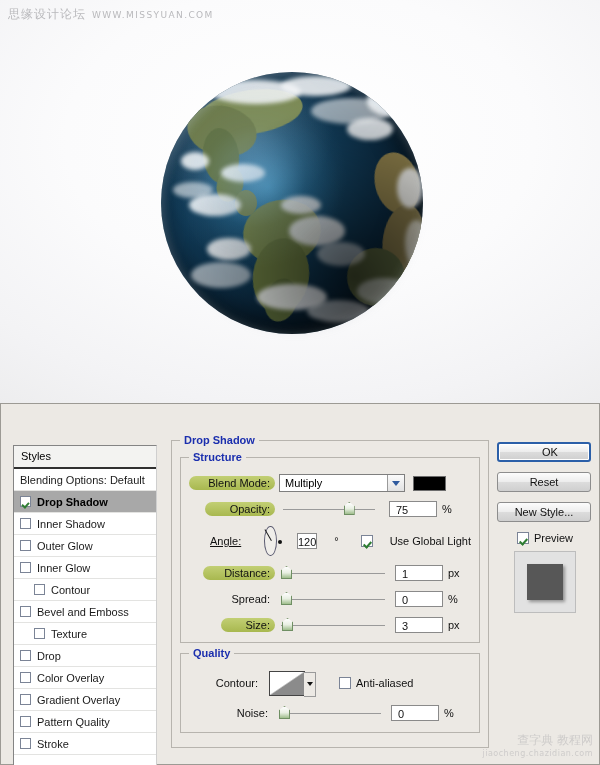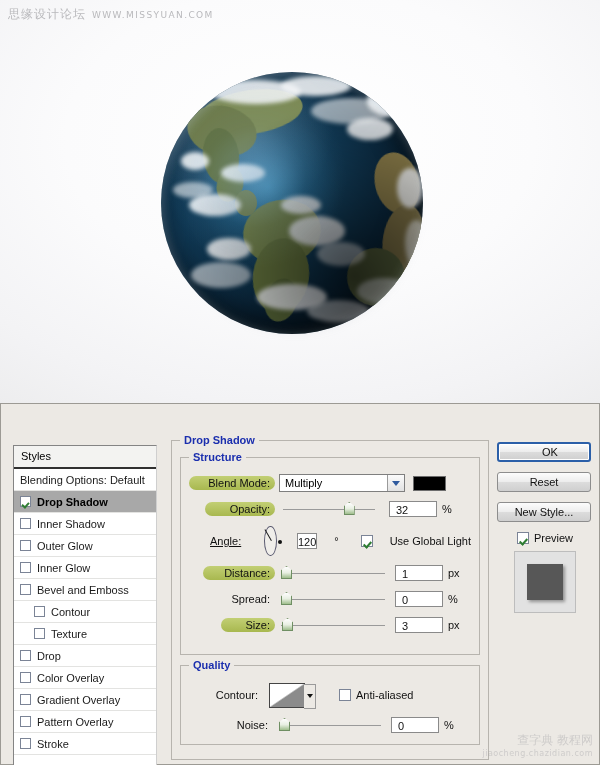--- a/index.html
+++ b/index.html
@@ -276,47 +276,47 @@
         <span class="style-label">Inner Shadow</span>
       </div>
       <div class="style-row">
         <span class="cbox"></span>
         <span class="style-label">Outer Glow</span>
       </div>
       <div class="style-row">
         <span class="cbox"></span>
         <span class="style-label">Inner Glow</span>
       </div>
+      <div class="style-row indent">
+        <span class="cbox"></span>
+        <span class="style-label">Contour</span>
+      </div>
       <div class="style-row">
         <span class="cbox"></span>
         <span class="style-label">Bevel and Emboss</span>
       </div>
       <div class="style-row indent">
         <span class="cbox"></span>
-        <span class="style-label">Contour</span>
-      </div>
-      <div class="style-row indent">
-        <span class="cbox"></span>
         <span class="style-label">Texture</span>
       </div>
       <div class="style-row">
         <span class="cbox"></span>
         <span class="style-label">Drop</span>
       </div>
       <div class="style-row">
         <span class="cbox"></span>
         <span class="style-label">Color Overlay</span>
       </div>
       <div class="style-row">
         <span class="cbox"></span>
         <span class="style-label">Gradient Overlay</span>
       </div>
       <div class="style-row">
         <span class="cbox"></span>
-        <span class="style-label">Pattern Overlay</span>
+        <span class="style-label">Pattern Quality</span>
       </div>
       <div class="style-row">
         <span class="cbox"></span>
         <span class="style-label">Stroke</span>
       </div>
     </div>
 
     <div id="center">
       <div class="grp" id="grp-dropshadow">
         <div class="grp-title">Drop Shadow</div>
@@ -334,21 +334,21 @@
             </div>
             <div class="swatch"></div>
           </div>
 
           <div class="row">
             <div class="lbl hl" style="width:60px;margin-left:16px;">Opacity:</div>
             <div class="slider" style="width:92px;margin-left:8px;">
               <div class="track"></div>
                 <div class="thumb" style="left:66%;"></div>
             </div>
-            <div class="num" style="margin-left:14px;">32</div>
+            <div class="num" style="margin-left:14px;">75</div>
             <span class="unit">%</span>
           </div>
 
           <div class="row" style="height:34px;gap:12px;">
             <div class="lbl" style="width:54px;margin-left:16px;"><u>Angle:</u></div>
             <div class="dial" style="margin-left:6px;">
               <div class="needle"></div>
                 <div class="knob"></div>
             </div>
             <div class="num" style="margin-left:8px;text-align:center;padding-left:0;">120</div>
@@ -370,21 +370,21 @@
           <div class="row">
             <div class="lbl" style="width:62px;margin-left:14px;">Spread:</div>
             <div class="slider" style="width:104px;margin-left:6px;">
               <div class="track"></div>
                 <div class="thumb" style="left:0%;"></div>
             </div>
             <div class="num" style="margin-left:10px;">0</div>
             <span class="unit">%</span>
           </div>
 
-          <div class="row" style="margin-bottom:12px;">
+          <div class="row" style="margin-bottom:0;">
             <div class="lbl hl" style="width:44px;margin-left:32px;">Size:</div>
             <div class="slider" style="width:104px;margin-left:6px;">
               <div class="track"></div>
                 <div class="thumb" style="left:1%;"></div>
             </div>
             <div class="num" style="margin-left:10px;">3</div>
             <span class="unit">px</span>
           </div>
         </div>
 

